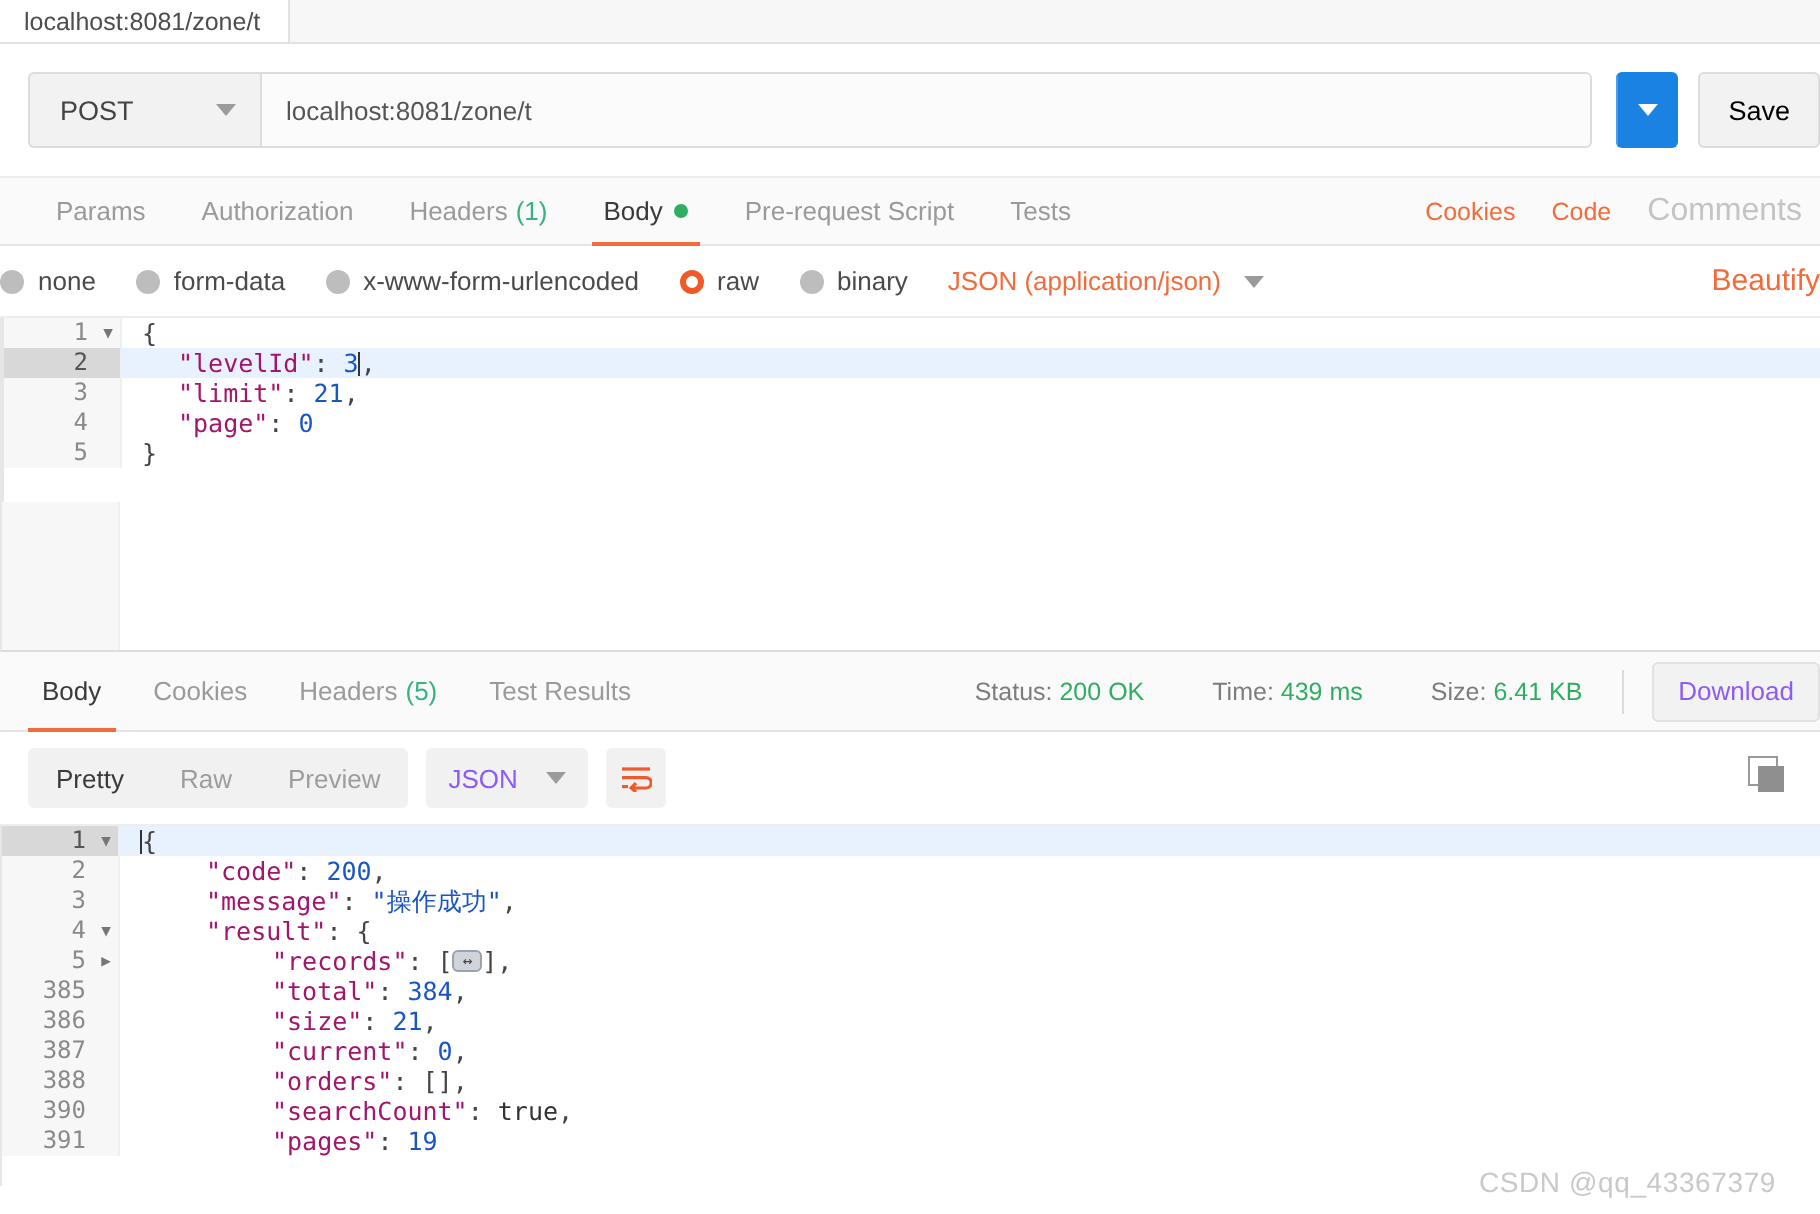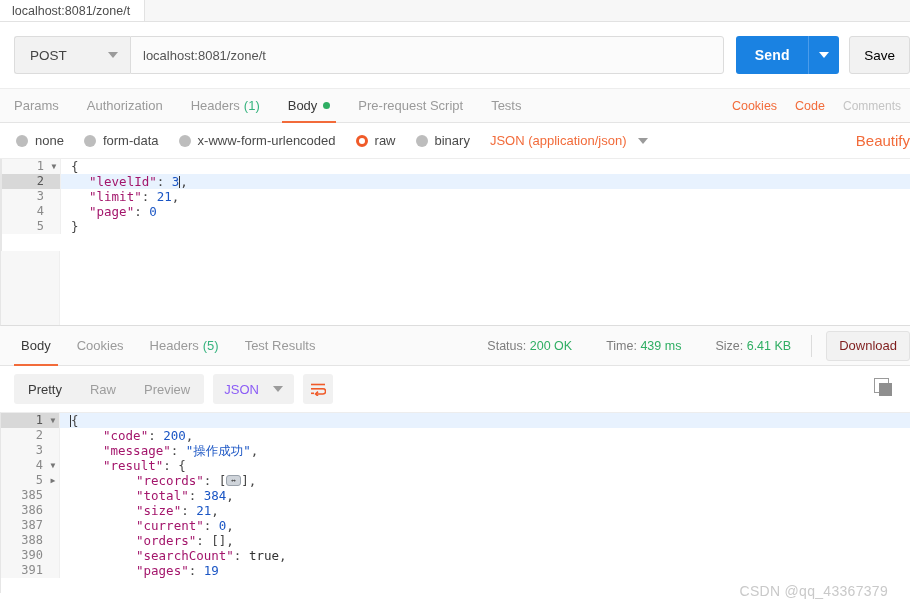--- a/index.html
+++ b/index.html
@@ -132,20 +132,21 @@
   }
 
   
   .reqtabs {
     height: 35px;
     background: #fafafa;
     border-top: 1px solid #ededed;
     border-bottom: 1px solid #e4e4e4;
     display: flex;
     align-items: stretch;
+    padding-left: 14px;
     box-sizing: border-box;
     position: relative;
   }
   .reqtab {
     display: flex;
     align-items: center;
     padding: 0 14px;
     font-size: 13px;
     color: #9a9a9a;
     position: relative;
@@ -178,32 +179,31 @@
     padding-right: 0;
   }
   .link-orange {
     color: #f26b3a;
     font-size: 12.5px;
     padding: 0 9px;
     white-space: nowrap;
   }
   .link-grey {
     color: #c4c4c4;
-    font-size: 12px;
+    font-size: 16px;
     padding: 0 9px;
     white-space: nowrap;
   }
 
   
   .bodytype {
     height: 36px;
     background: #ffffff;
     display: flex;
     align-items: center;
-    padding-left: 16px;
     border-bottom: 1px solid #ededed;
     box-sizing: border-box;
   }
   .radio-item {
     display: flex;
     align-items: center;
     margin-right: 20px;
     font-size: 13px;
     color: #4a4a4a;
     white-space: nowrap;
@@ -376,21 +376,21 @@
   }
   .download-btn {
     height: 30px;
     background: #f2f2f2;
     border: 1px solid #e2e2e2;
     border-radius: 3px;
     display: flex;
     align-items: center;
     padding: 0 12px;
     font-size: 13px;
-    color: #7f1d1d;
+    color: #8b5cf6;
     box-sizing: border-box;
     white-space: nowrap;
   }
 
   
   .resp-toolbar {
     height: 46px;
     background: #ffffff;
     display: flex;
     align-items: center;
@@ -483,23 +483,20 @@
 
 <div class="urlbar">
   <div class="method-select">
     <span>POST</span>
     <span class="caret-grey"></span>
   </div>
   <div class="url-input" title="Enter request URL">
     <span>localhost:8081/zone/t</span>
   </div>
   <div class="send-group">
-    <div class="send-btn">
-      <span>Send</span>
-    </div>
     <div class="send-caret">
       <span class="caret-white"></span>
     </div>
   </div>
   <div class="save-btn">
     <span>Save</span>
   </div>
 </div>
 
 <div class="reqtabs">

